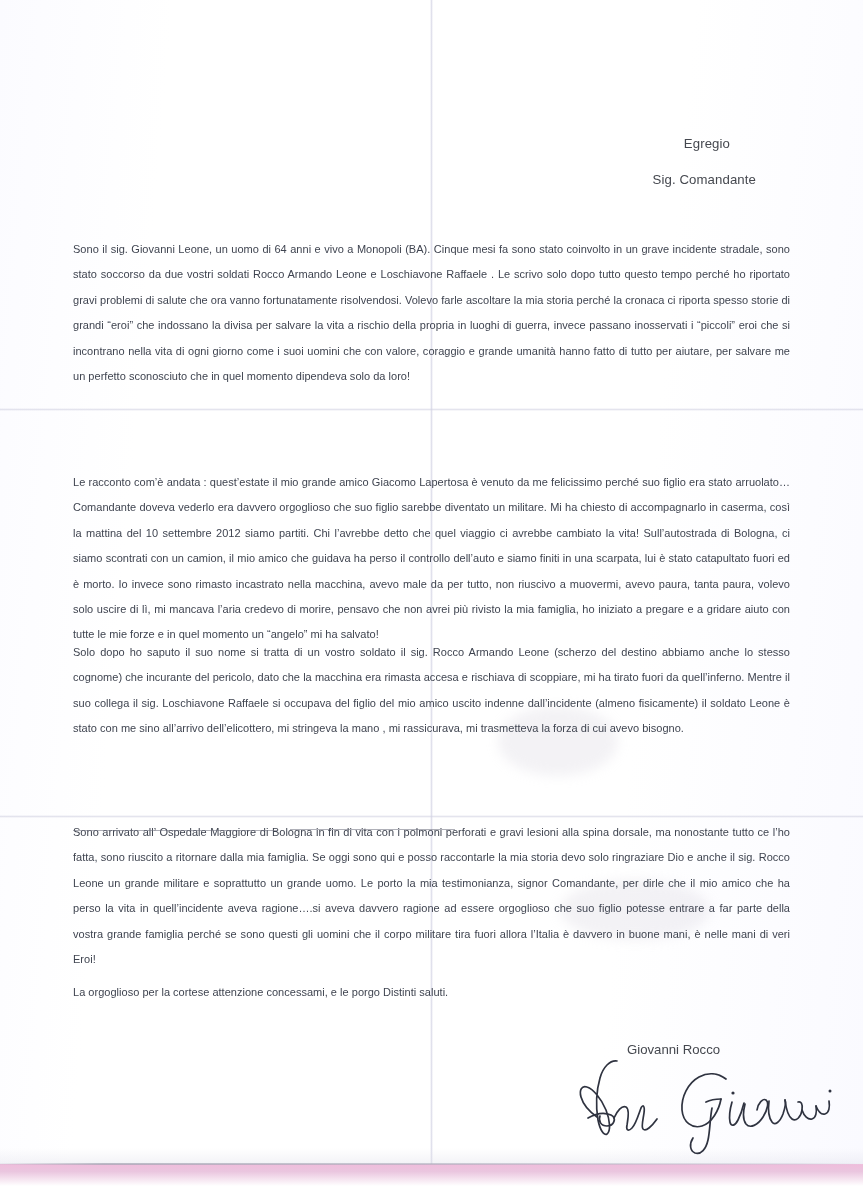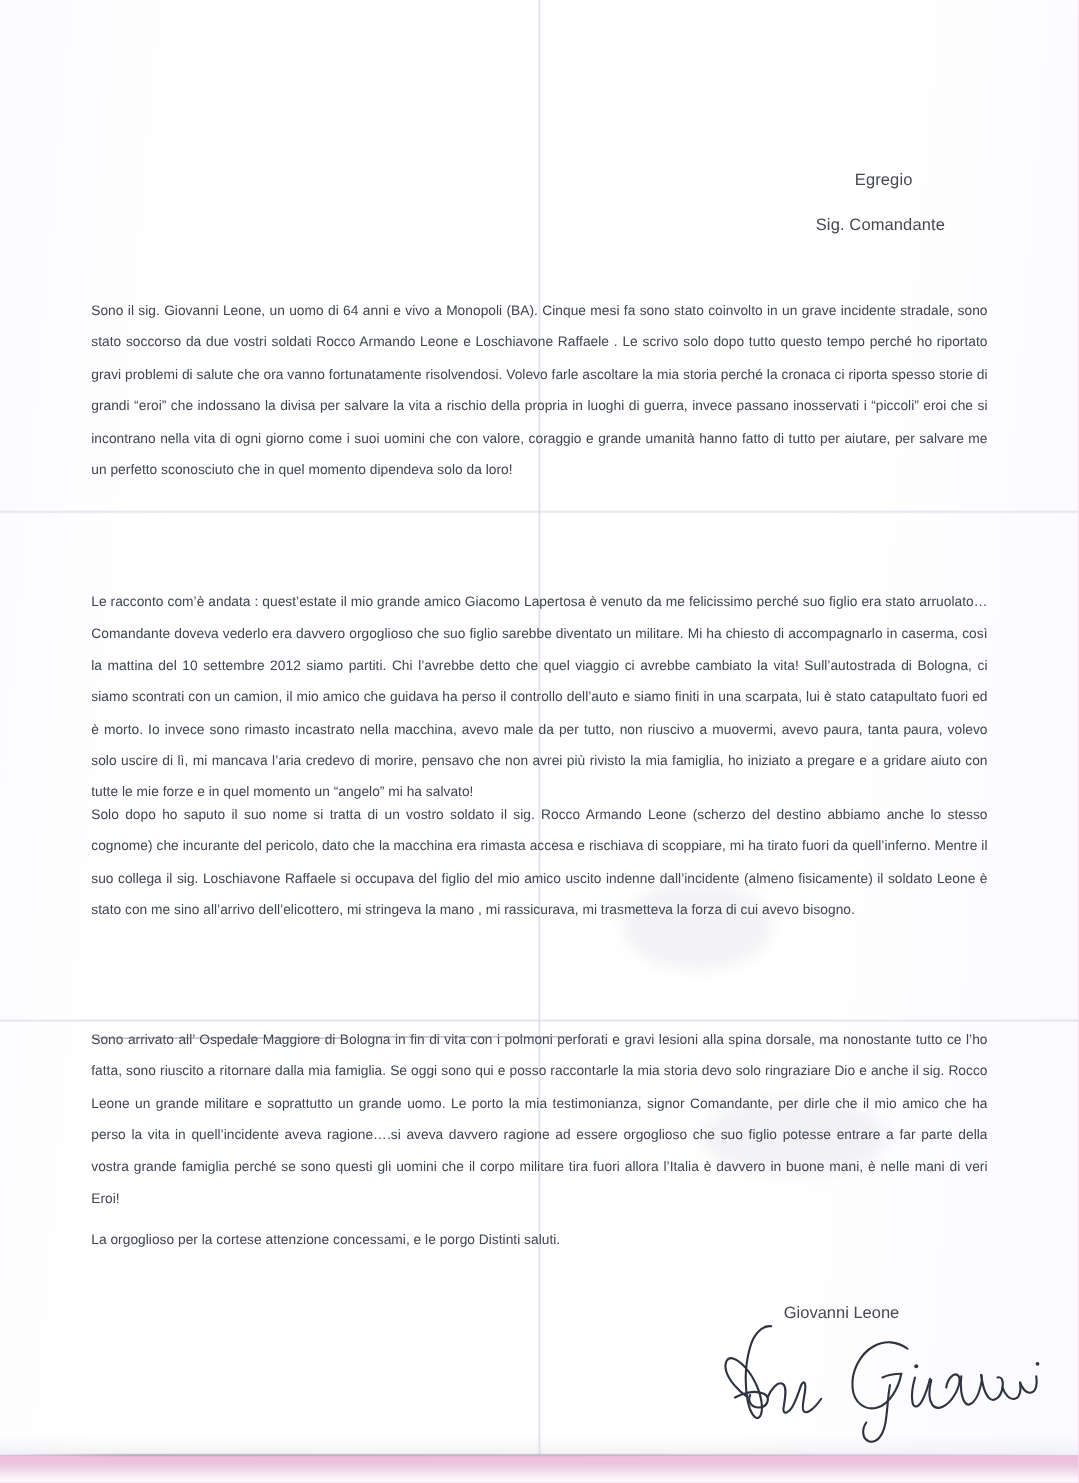--- a/index.html
+++ b/index.html
@@ -158,21 +158,21 @@
       <p>Sono arrivato all’ Ospedale Maggiore di Bologna in fin di vita con i polmoni  perforati e gravi lesioni alla spina dorsale, ma nonostante tutto ce l’ho fatta, sono riuscito a ritornare dalla mia famiglia.  Se oggi sono qui e posso raccontarle la mia storia devo solo ringraziare Dio e anche il sig. Rocco Leone un grande militare e soprattutto un grande uomo. Le porto la mia testimonianza, signor Comandante,  per dirle che il mio amico che ha perso la vita in quell’incidente aveva ragione….si aveva davvero ragione ad essere orgoglioso che suo figlio potesse entrare a far parte della vostra grande famiglia perché se sono questi gli uomini che il corpo militare tira fuori  allora l’Italia è davvero in buone mani, è nelle mani di veri Eroi!</p>
     </div>
 
     <div class="body-block" style="top:980px;">
       <p>La orgoglioso per la cortese attenzione concessami, e le porgo Distinti saluti.</p>
     </div>
 
     <div class="strike" style="left:73px; top:830px; width:205px;"></div>
     <div class="strike" style="left:290px; top:829px; width:165px;"></div>
 
-    <div class="sign-name">Giovanni Leone</div>
+    <div class="sign-name">Giovanni Rocco</div>
 
     <div class="signature">
       <svg width="300" height="105" viewBox="0 0 300 105" fill="none" stroke="#2f3340" stroke-width="1.7" stroke-linecap="round" stroke-linejoin="round">
         <path d="M77 5 C70 4, 63 11, 60 22 C56 36, 56 52, 58 64 C60 74, 64 80, 67 78 C71 75, 70 64, 66 54 C61 42, 53 33, 47 31 C42 29, 39 34, 41 41 C43 48, 50 56, 57 61"></path>
         <path d="M48 62 C55 58, 64 56, 71 59 C77 62, 74 70, 67 70 C61 70, 58 65, 60 60"></path>
         <path d="M74 62 C77 55, 82 49, 86 51 C90 53, 88 63, 87 69 C86 74, 88 76, 92 72 C96 68, 99 57, 101 52 C103 48, 105 50, 104 57 C103 64, 101 71, 103 73 C106 76, 112 70, 117 63"></path>
         <path d="M186 23 C178 17, 168 16, 159 21 C148 27, 141 41, 142 54 C143 66, 152 73, 162 70 C172 67, 179 54, 181 43"></path>
         <path d="M181 43 C176 43, 170 44, 166 46"></path>
         <path d="M172 52 C170 62, 170 75, 168 84 C166 93, 161 99, 155 97 C150 95, 149 88, 153 82"></path>
         <path d="M192 46 C190 53, 189 61, 190 66 C191 71, 195 70, 198 64 C201 58, 203 51, 204 47"></path>

